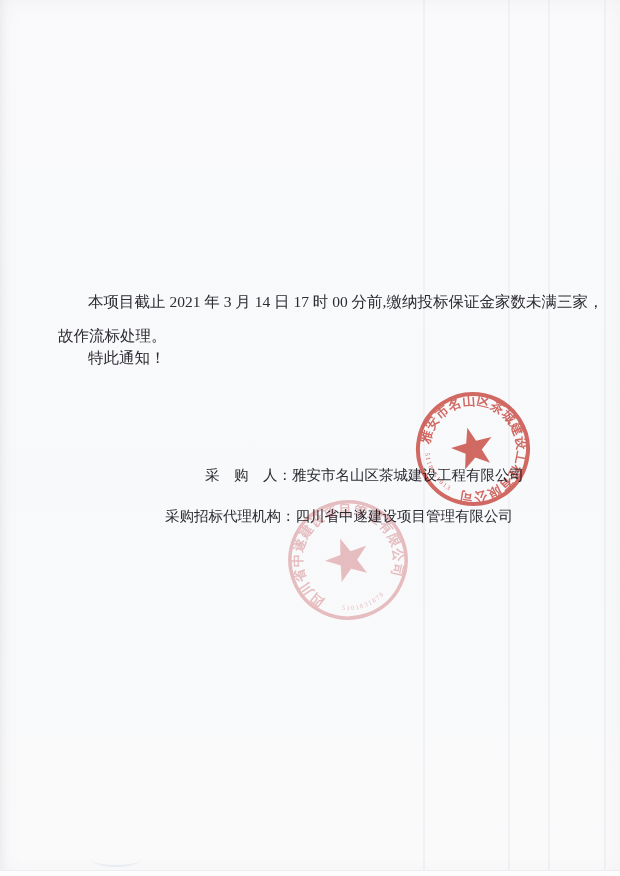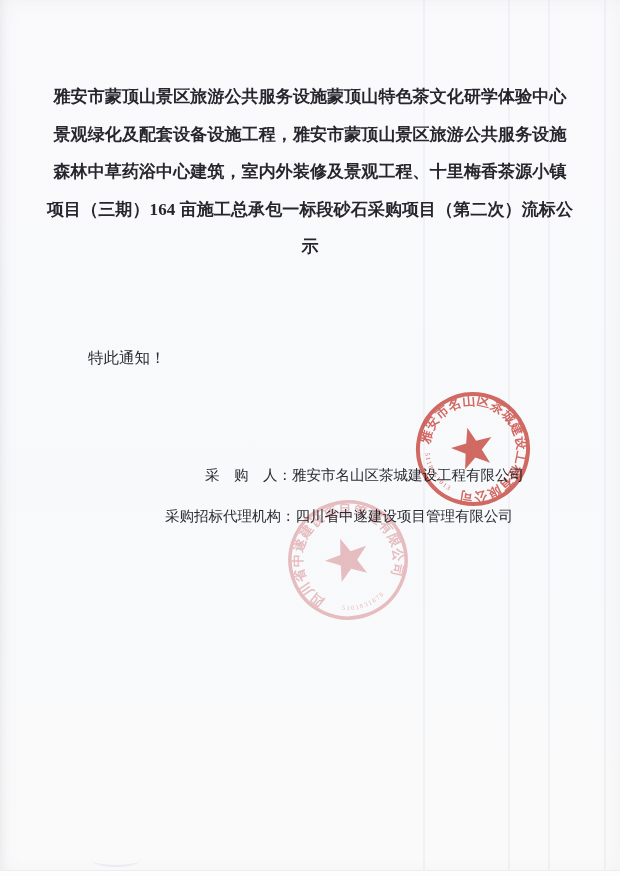--- a/index.html
+++ b/index.html
@@ -38,26 +38,23 @@
 </head>
 <body>
 
 <div class="page">
 
   <div class="streak" style="left:423px"></div>
   <div class="streak" style="left:508px"></div>
   <div class="streak" style="left:548px"></div>
   <div class="streak" style="left:604px"></div>
 
-  <h1 class="title">雅安市蒙顶山景区旅游公共服务设施蒙顶山特色茶文化研学体验中心
-景观绿化及配套设备设施工程，雅安市蒙顶山景区旅游公共服务设施
-森林中草药浴中心建筑，室内外装修及景观工程、十里梅香茶源小镇
-项目（三期）164 亩施工总承包一标段砂石采购项目（第二次）流标公
-示</h1>
 
+  <p class="body-par">本项目截止 2021 年 3 月 14 日 17 时 00 分前,缴纳投标保证金家数未满三家，
+故作流标处理。</p>
 
   <p class="notice">特此通知！</p>
 
   <div class="sig-line sig-buyer">
     <span>采　购　人：</span><span>雅安市名山区茶城建设工程有限公司</span>
   </div>
 
   <div class="sig-line sig-agency">
     <span>采购招标代理机构：</span><span>四川省中遂建设项目管理有限公司</span>
   </div>

